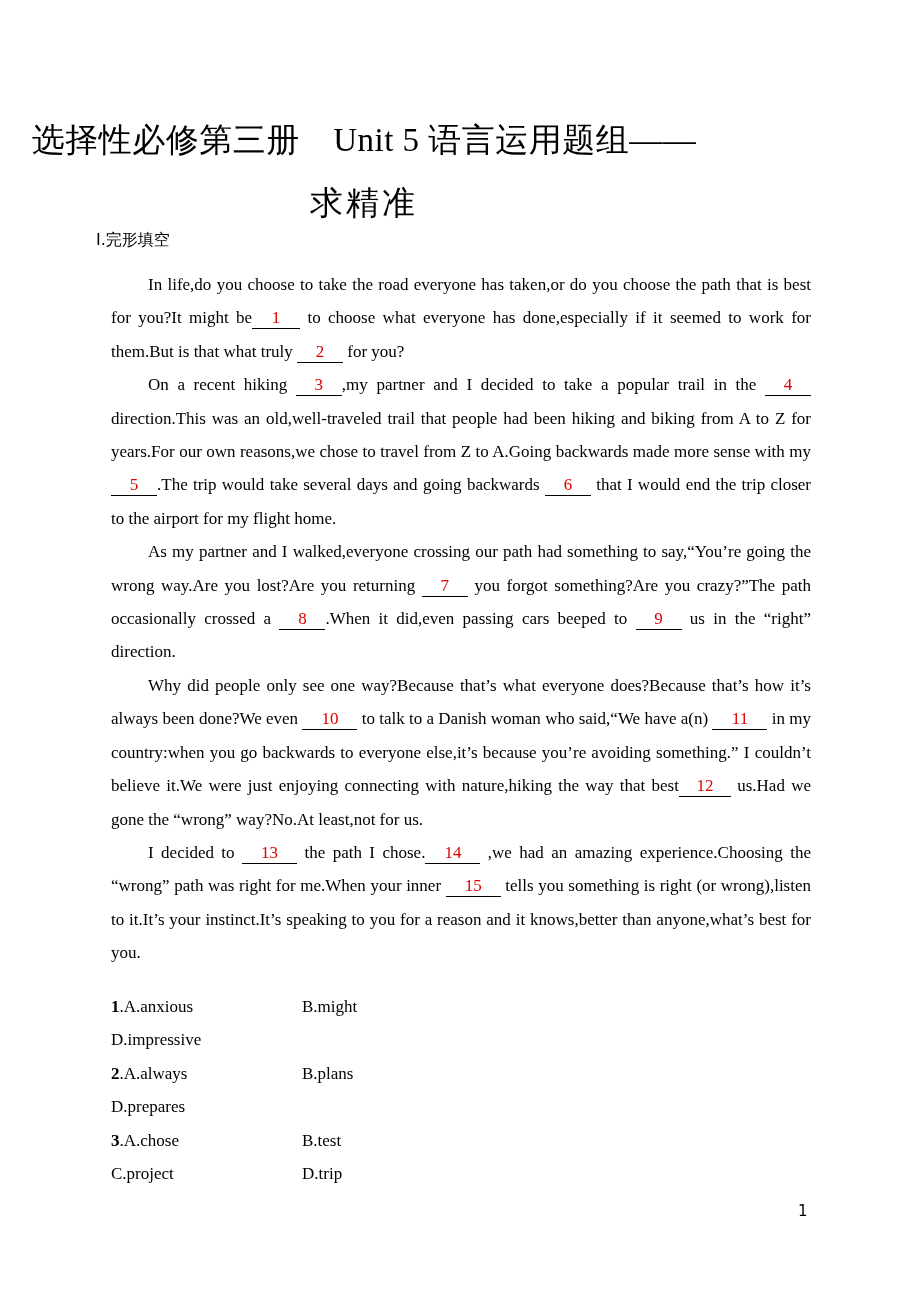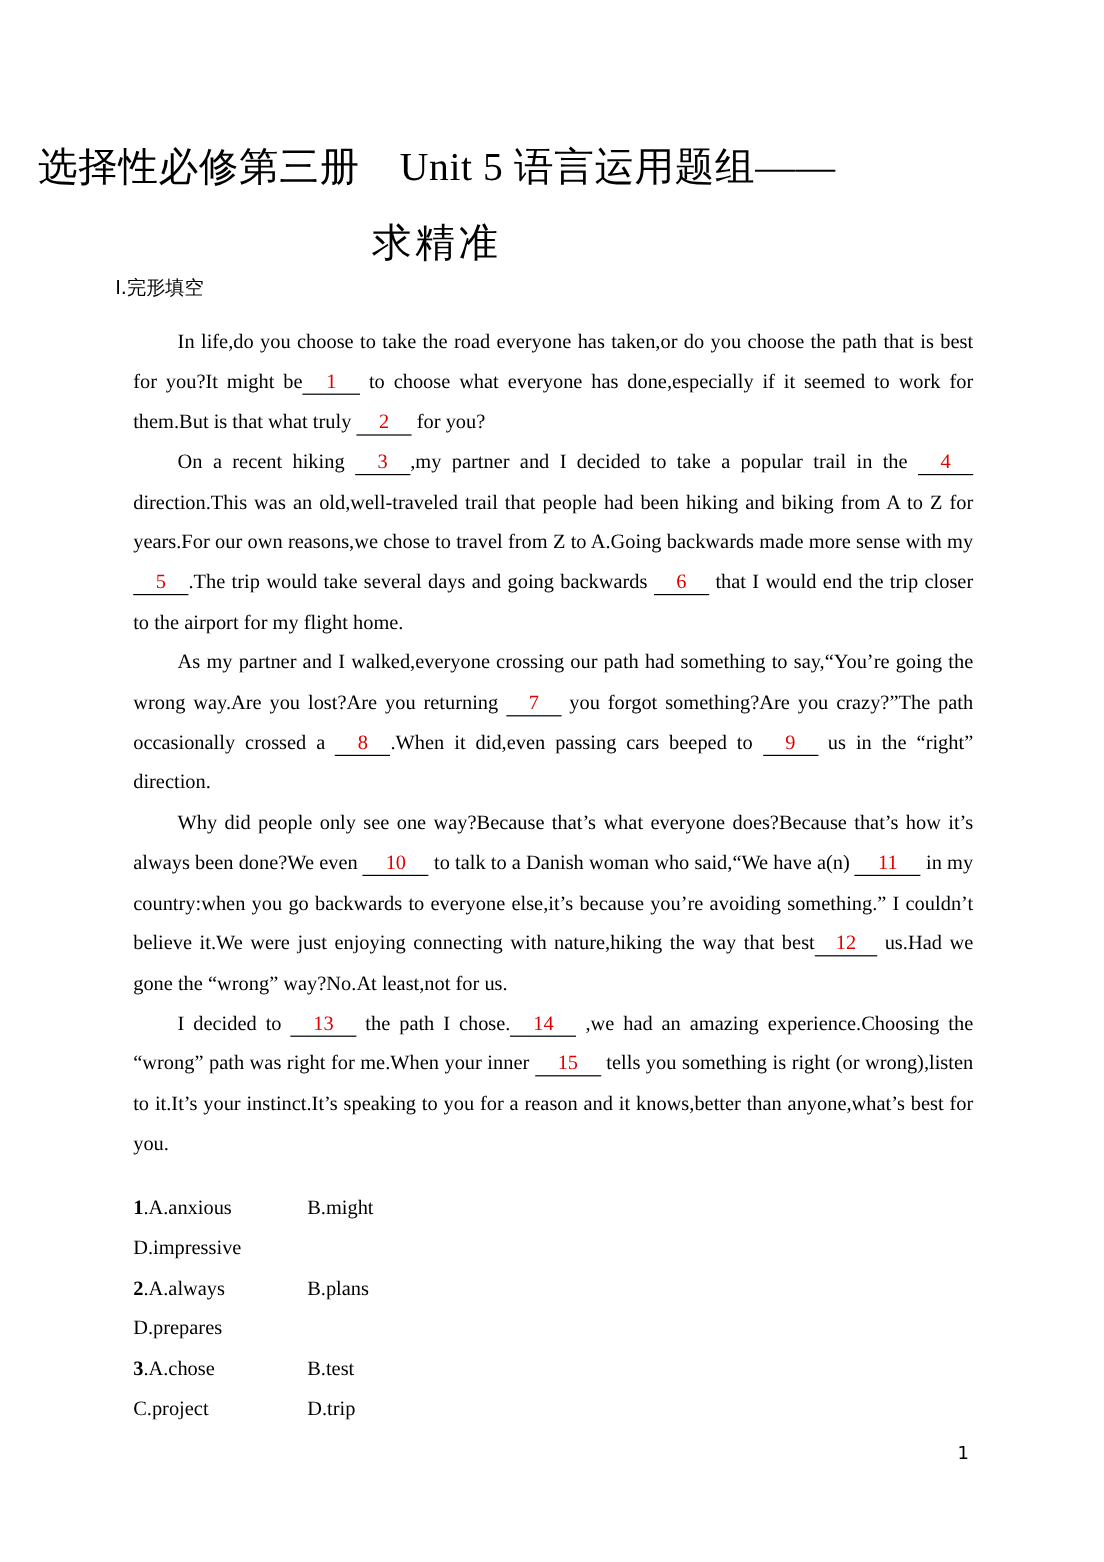--- a/index.html
+++ b/index.html
@@ -10,21 +10,21 @@
              font-size: 33px; line-height: 40px; letter-spacing: 0.5px; }
     .title.l1 { top: 120px; }
     .title.l2 { top: 183px; letter-spacing: 3px; text-align: center; }
     .section { position: absolute; left: 96px; top: 229px; font-size: 16px;
                font-family: "DejaVu Sans", "Liberation Sans", sans-serif; line-height: 22px; }
     .body { position: absolute; left: 111px; top: 256px; width: 700px; font-size: 17px; line-height: 33.4px; margin-top: 12px; }
     .para { margin: 0; text-indent: 37px; text-align: justify; }
     .blank { display: inline-block; border-bottom: 1px solid #000; color: #e00000;
              text-align: center; line-height: 18px; height: 19px; text-indent: 0; vertical-align: baseline; }
     .opts { position: absolute; left: 111px; top: 990px; font-size: 17px; line-height: 33.4px; }
-    .opt-row { display: flex; }
+    .opt-row { display: flex; gap: 46px; }
     .opt-a { width: 145px; }
     .num { font-weight: bold; }
     .pageno { position: absolute; left: 798px; top: 1202px; font-size: 15px;
               font-family: "DejaVu Sans", "Liberation Sans", sans-serif; }
   </style>
 </head>
 <body>
 
 <div class="page">
   <div class="title l1">选择性必修第三册　Unit 5 语言运用题组——</div>

